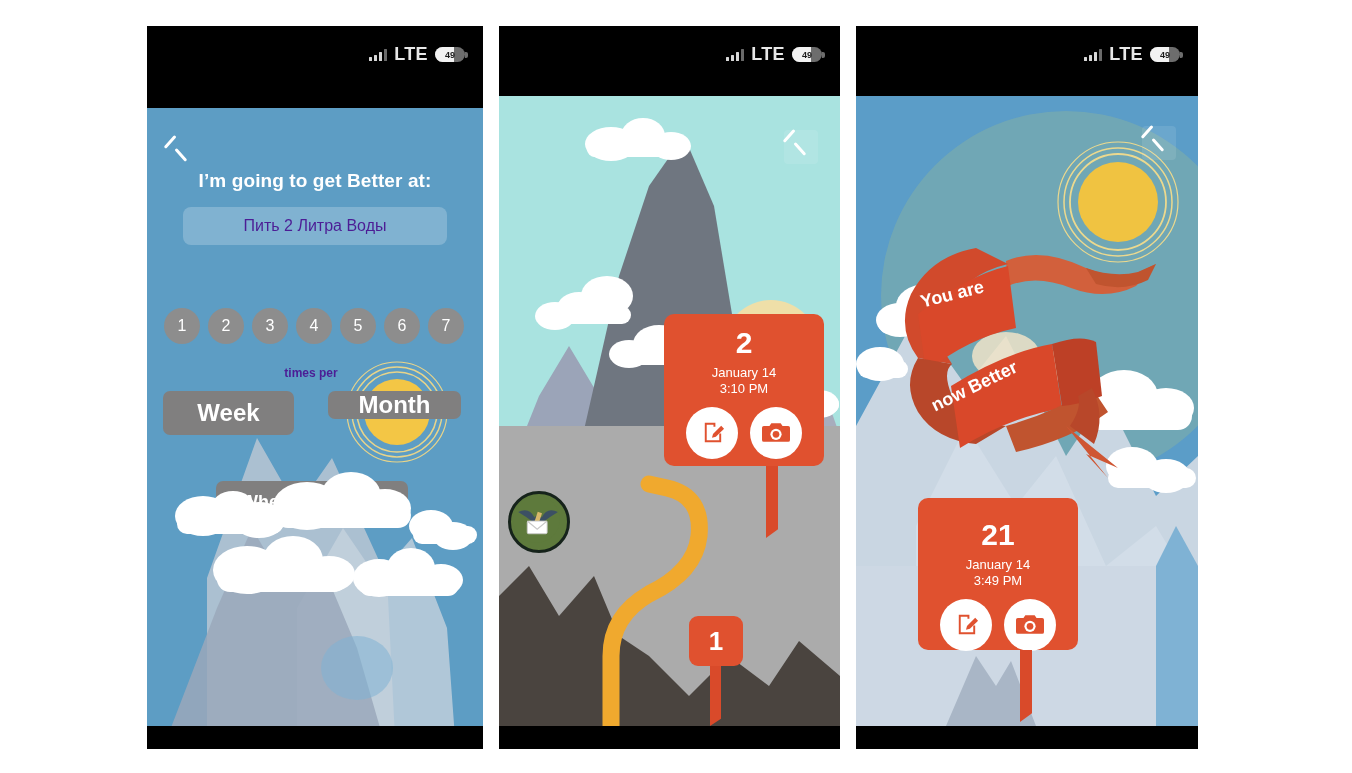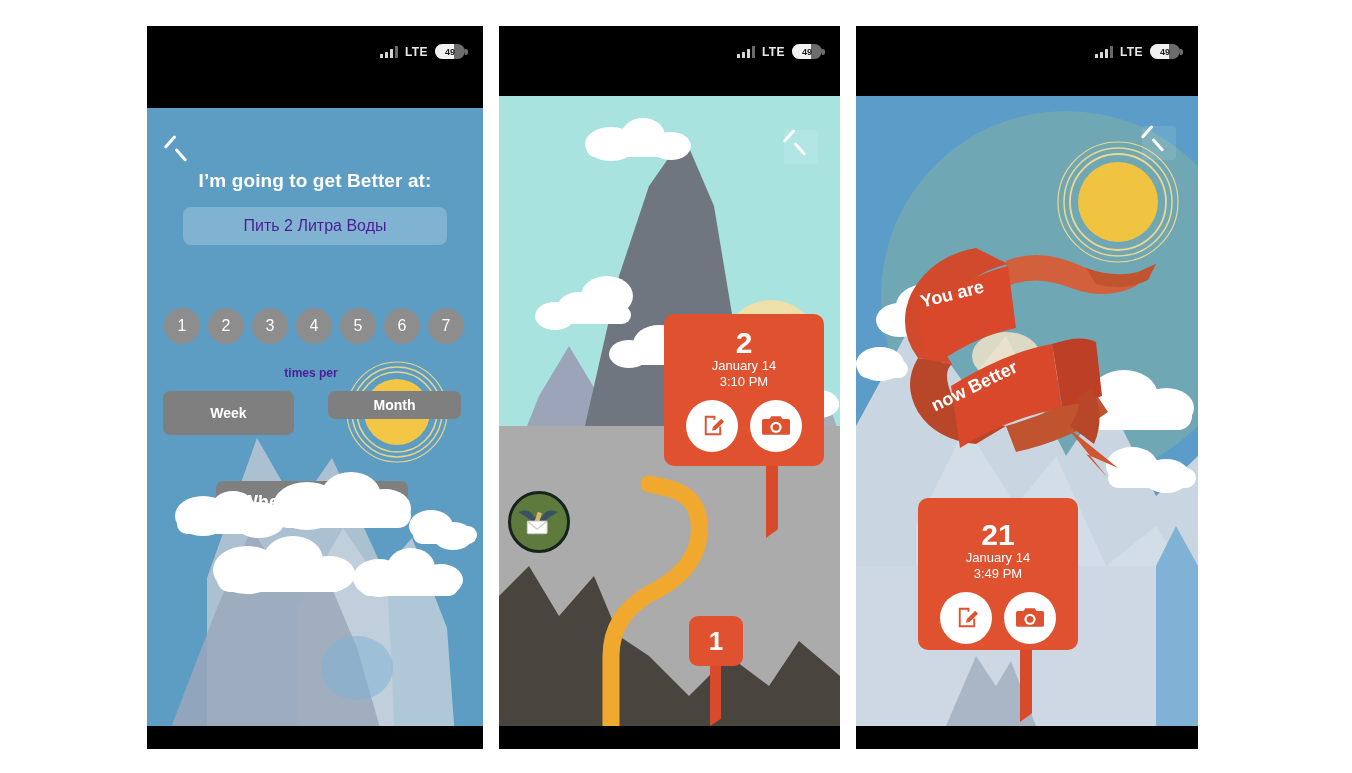--- a/index.html
+++ b/index.html
@@ -14,21 +14,21 @@
   #phone3{left:856px;width:342px;}
 
   .statusbar{position:absolute;left:0;right:0;top:0;height:70px;background:#000;}
   .sb-inner{position:absolute;right:18px;top:18px;display:flex;align-items:center;gap:7px;}
   .bars{display:flex;align-items:flex-end;gap:2px;height:12px;}
   .bars i{display:block;width:3px;background:#d8d8d8;border-radius:.5px;}
   .bars i:nth-child(1){height:4px;}
   .bars i:nth-child(2){height:6px;}
   .bars i:nth-child(3){height:9px;}
   .bars i:nth-child(4){height:12px;background:#6a6a6a;}
-  .lte{color:#e8e8e8;font-size:12px;font-weight:bold;letter-spacing:.4px;}
+  .lte{color:#e8e8e8;font-size:18px;font-weight:bold;letter-spacing:.4px;}
   .batt{position:relative;width:30px;height:15px;border-radius:7.5px;background:#6d6d6d;display:flex;align-items:center;justify-content:center;}
   .batt::after{content:"";position:absolute;right:-3px;top:4.5px;width:3px;height:6px;background:#6d6d6d;border-radius:0 2px 2px 0;}
   .batt .fill{position:absolute;left:0;top:0;bottom:0;width:62%;background:#f2f2f2;border-radius:7.5px 0 0 7.5px;}
   .batt span{position:relative;color:#1b1b1b;font-size:9px;font-weight:bold;z-index:2;}
 
   .screen{position:absolute;left:0;right:0;top:70px;bottom:23px;overflow:hidden;}
   .navbottom{position:absolute;left:0;right:0;bottom:0;height:23px;background:#000;}
 
   
   .chev{position:absolute;width:26px;height:26px;}
@@ -40,39 +40,39 @@
   .s1{position:absolute;inset:0;background:#5d9dc4;margin-top:12px;}
   .s1-title{position:absolute;left:0;right:0;top:62px;text-align:center;color:#fff;font-size:19px;font-weight:bold;letter-spacing:.1px;}
   .s1-input{position:absolute;left:36px;width:264px;top:99px;height:38px;border-radius:8px;background:rgba(255,255,255,.22);
             display:flex;align-items:center;justify-content:center;color:#4c1d95;font-size:16px;}
   .s1-sub{position:absolute;left:0;right:0;top:156px;text-align:center;color:#fff;font-size:18px;font-weight:bold;}
   .nums{position:absolute;left:17px;top:200px;width:302px;display:flex;gap:8px;}
   .num{width:36px;height:36px;border-radius:50%;background:#8d8d8d;color:#fff;display:flex;align-items:center;justify-content:center;
        font-size:16px;}
   .s1-times{position:absolute;left:0;right:8px;top:258px;text-align:center;color:#4c1d95;font-size:12px;font-weight:bold;z-index:4;}
   .pill{position:absolute;background:#807f7f;border-radius:7px;color:#fff;display:flex;align-items:center;justify-content:center;
-        font-size:14px;font-weight:bold;z-index:5;}
+        font-size:24px;font-weight:bold;z-index:5;}
   #p-week{left:16px;top:283px;width:131px;height:44px;}
   #p-month{left:181px;top:283px;width:133px;height:28px;}
   #p-when{left:69px;top:373px;width:192px;height:42px;font-size:18px;}
 
   .sun1{position:absolute;left:198px;top:252px;width:104px;height:104px;z-index:2;}
 
   
   .layer{position:absolute;inset:0;}
   svg.layer{display:block;}
 
   
   .s2{position:absolute;inset:0;background:#a9e3e0;}
 
   .marker{position:absolute;background:#e0512f;border-radius:10px;color:#fff;text-align:center;}
   .marker .post{position:absolute;left:50%;margin-left:22px;top:100%;width:12px;background:#d94a2a;
                 clip-path:polygon(0 0,100% 0,100% 88%,0 100%);}
   .m-num{font-size:30px;font-weight:bold;line-height:1;}
-  .m-date{font-size:13px;line-height:1.26;}
+  .m-date{font-size:13px;line-height:1.26;margin-top:7px;}
   .m-icons{display:flex;justify-content:center;gap:12px;margin-top:9px;}
   .ic{width:52px;height:52px;border-radius:50%;background:#fff;display:flex;align-items:center;justify-content:center;}
 
   #mk2{left:165px;top:218px;width:160px;height:152px;padding-top:14px;box-sizing:border-box;}
   #mk2 .post{height:72px;}
   #mk1{left:190px;top:520px;width:54px;height:50px;border-radius:9px;display:flex;align-items:center;justify-content:center;}
   #mk1 .post{height:60px;margin-left:-6px;width:11px;}
   #mk1 .m-num{font-size:26px;}
 
   .badge{position:absolute;left:9px;top:395px;width:62px;height:62px;border-radius:50%;background:#5e7a3c;border:3px solid #16231b;

